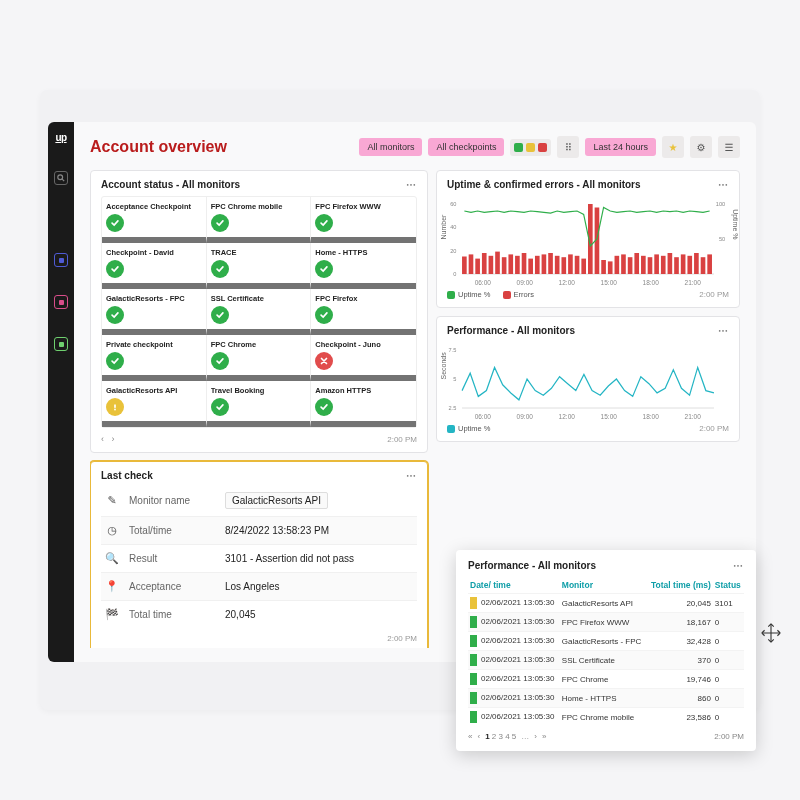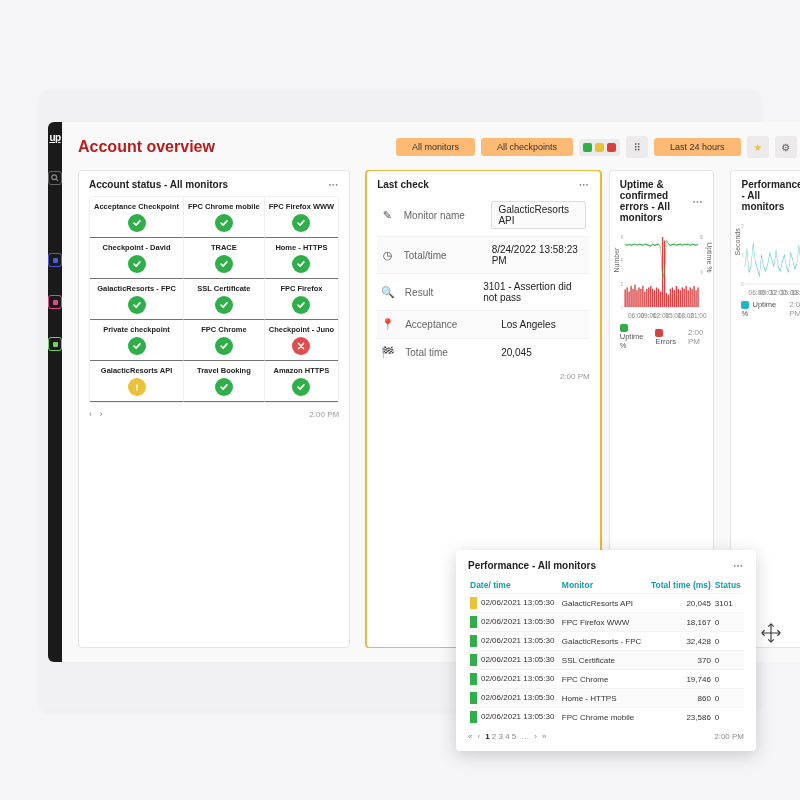--- a/index.html
+++ b/index.html
@@ -12,35 +12,35 @@
   .side-icon.s1 { border-color: #666; }
   .side-icon.s2 { border-color: #4f5bd5; margin-top: 40px;}
   .side-icon.s3 { border-color: #d94d8a; }
   .side-icon.s4 { border-color: #6fd06f; }
   .side-dot { width:5px; height:5px; border-radius:1px;}
   .side-dot.c2{background:#4f5bd5;} .side-dot.c3{background:#d94d8a;} .side-dot.c4{background:#6fd06f;}
   .content { flex: 1; background: #f9f9fa; border-top-right-radius: 6px; border-bottom-right-radius: 6px; padding: 14px 16px; display: flex; flex-direction: column; gap: 8px; }
   .topbar { display: flex; align-items: center; justify-content: space-between; margin-bottom: 4px;}
   .title { font-size: 16px; font-weight: 700; color: #b91c1c; }
   .controls { display: flex; align-items: center; gap: 6px; }
-  .pill { background: #fdba74; border-radius: 3px; padding: 4px 16px; font-size: 9px; color: #333; border:none;}
+  .pill { background: #f9a8d4; border-radius: 3px; padding: 4px 8px; font-size: 9px; color: #333; border:none;}
   .sqgroup { display:flex; gap:3px; background:#eceaea; padding:4px; border-radius:3px;}
   .sq { width:9px; height:9px; border-radius:2px;}
   .sq.g{background:#2fae4a;} .sq.y{background:#e9c23a;} .sq.r{background:#d94141;}
   .iconbtn { width:22px; height:22px; background:#eceaea; border-radius:3px; display:flex; align-items:center; justify-content:center; font-size:10px; color:#555;}
   .grid { display:flex; gap:8px; flex:1; overflow:hidden;}
-  .col { display:flex; flex-direction:row; gap:16px; }
+  .col { display:flex; flex-direction:column; gap:8px; }
   .col.left { flex: 0 0 338px; }
   .col.right { flex: 1; }
   .card { background:#fff; border:1px solid #e3e3e6; border-radius:4px; padding:8px 10px; position:relative;}
   .card.hl { border-color:#e9b93a; box-shadow:0 0 0 1px #e9b93a;}
   .card-title { font-size:10px; font-weight:700; color:#222; display:flex; justify-content:space-between; align-items:center;}
   .card-title .menu { color:#888; letter-spacing:1px; font-weight:700;}
   .status-grid { display:grid; grid-template-columns:repeat(3,1fr); gap:0; margin-top:6px; border:1px solid #eee; border-radius:3px;}
-  .status-cell { border-right:1px solid #eee; border-bottom:1px solid #737373; padding:5px 4px; text-align:center;}
+  .status-cell { border-right:1px solid #eee; border-bottom:6px solid #737373; padding:5px 4px; text-align:left;}
   .status-cell:nth-child(3n){border-right:none;}
   .status-name { font-size:7.5px; font-weight:700; color:#222; line-height:1.2; display:block; margin-bottom:3px; white-space:nowrap; overflow:hidden; text-overflow:ellipsis;}
   .status-icon { width:18px; height:18px; border-radius:50%; display:inline-flex; align-items:center; justify-content:center; margin:0 auto;}
   .status-icon.ok{background:#2fae4a;} .status-icon.warn{background:#e9c23a;} .status-icon.err{background:#e14c4c;}
   .status-icon svg{width:10px;height:10px;}
   .card-footer { display:flex; justify-content:space-between; align-items:center; margin-top:6px; font-size:8px; color:#999;}
   .pager { display:flex; gap:6px; color:#888; font-size:9px;}
   .lc-row { display:flex; align-items:center; gap:10px; padding:7px 4px; border-bottom:1px solid #f0f0f0;}
   .lc-row:last-child{border-bottom:none;}
   .lc-row.alt{background:#fafafa;}

